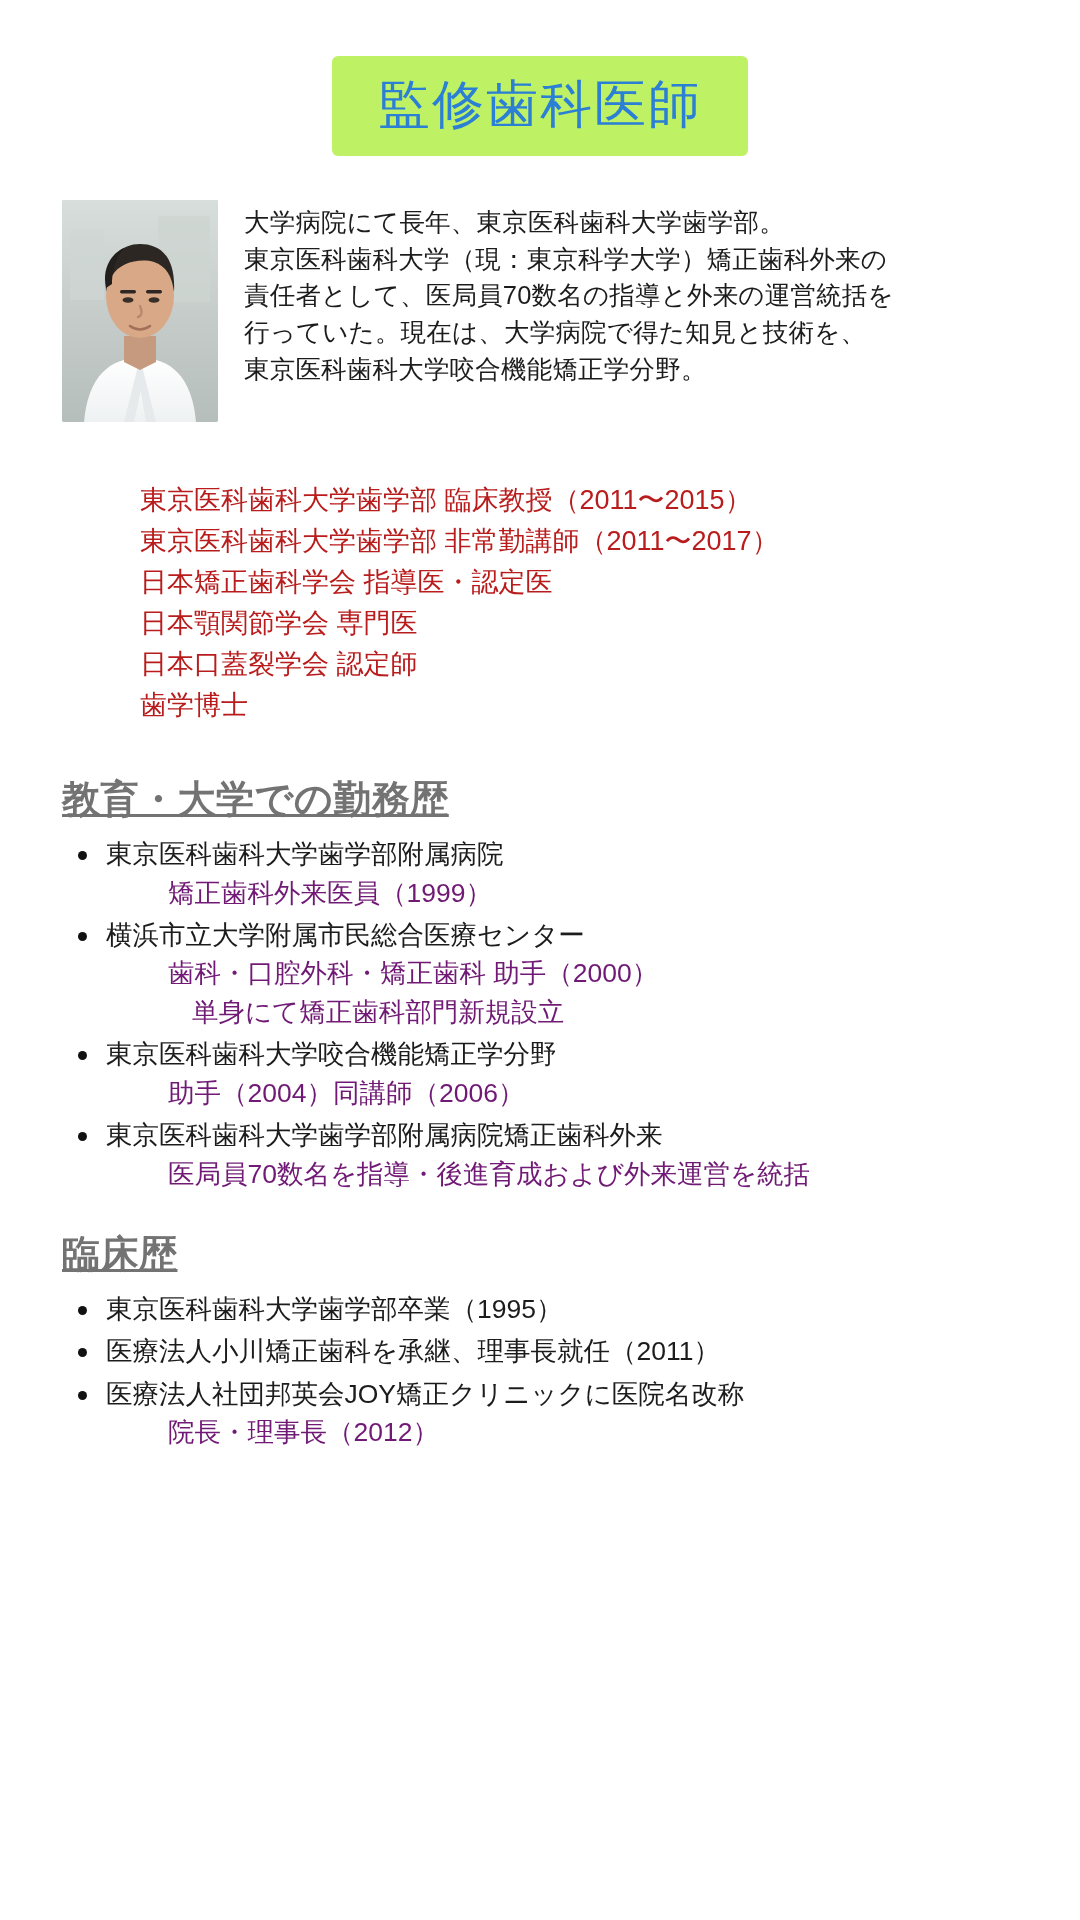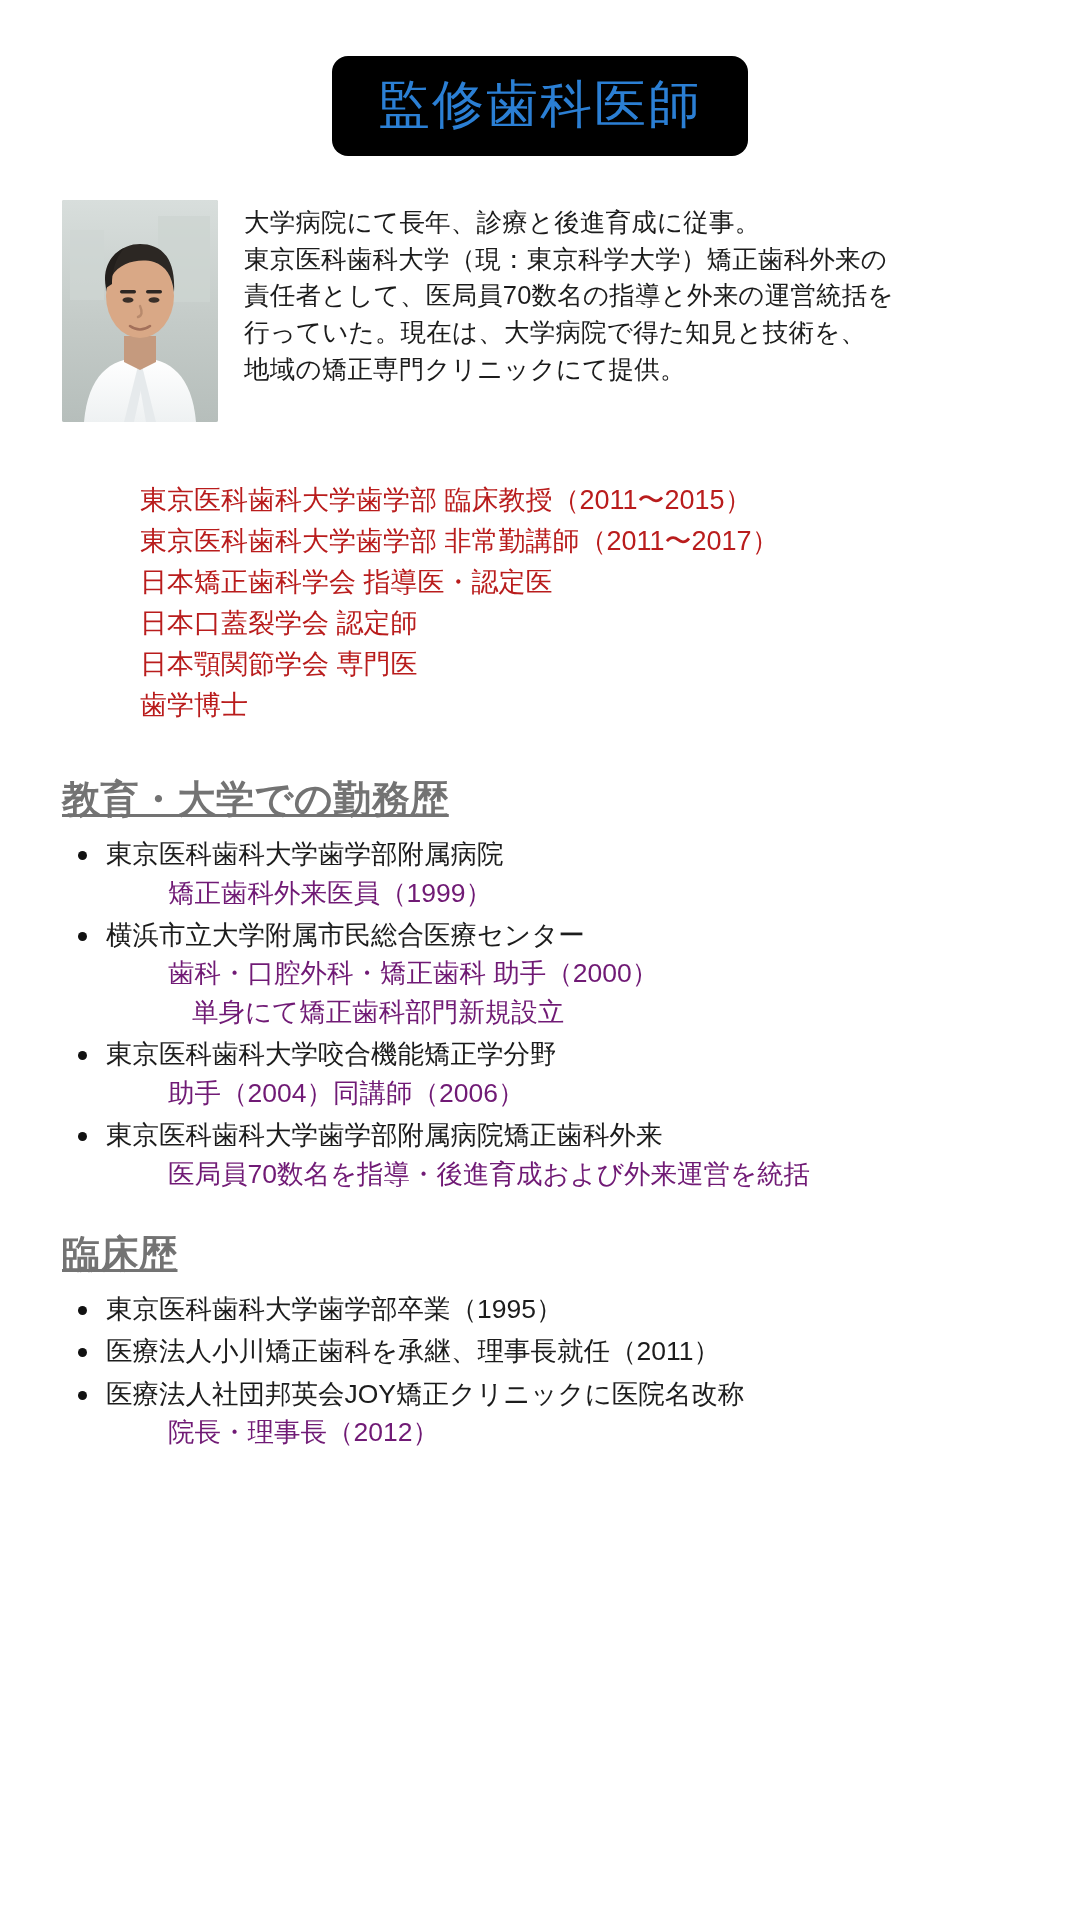--- a/index.html
+++ b/index.html
@@ -22,28 +22,28 @@
     box-sizing: border-box;
   }
 
   
   .title-wrap {
     padding-top: 56px;
     display: flex;
     justify-content: center;
   }
   .title-banner {
-    background: #000000;
+    background: #bef264;
     color: #2b7fd4;
     font-size: 52px;
     line-height: 1;
     font-weight: 400;
     letter-spacing: 2px;
     padding: 22px 46px 26px 46px;
-    border-radius: 16px;
+    border-radius: 6px;
   }
 
   
   .profile {
     display: flex;
     align-items: flex-start;
     margin: 44px 0 0 0;
     padding: 0 52px 0 62px;
   }
   .portrait {
@@ -165,34 +165,34 @@
         <rect x="84" y="90" width="16" height="3.5" rx="1.7" fill="#2d2622"></rect>
 
         <ellipse cx="66" cy="100" rx="5.5" ry="2.8" fill="#3a2f28"></ellipse>
         <ellipse cx="92" cy="100" rx="5.5" ry="2.8" fill="#3a2f28"></ellipse>
 
         <path d="M78 106 q4 9 -2 11" stroke="#b88a6d" stroke-width="2.4" fill="none" stroke-linecap="round"></path>
         <path d="M68 126 q10 7 20 0" stroke="#a3705a" stroke-width="2.6" fill="none" stroke-linecap="round"></path>
       </svg>
     </div>
     <div class="profile-text">
-      <p>大学病院にて長年、診療と後進育成に従事。</p>
+      <p>大学病院にて長年、東京医科歯科大学歯学部。</p>
       <p>東京医科歯科大学（現：東京科学大学）矯正歯科外来の</p>
       <p>責任者として、医局員70数名の指導と外来の運営統括を</p>
       <p>行っていた。現在は、大学病院で得た知見と技術を、</p>
-      <p>地域の矯正専門クリニックにて提供。</p>
+      <p>東京医科歯科大学咬合機能矯正学分野。</p>
     </div>
   </div>
 
   <div class="credentials">
     <div>東京医科歯科大学歯学部 臨床教授（2011〜2015）</div>
     <div>東京医科歯科大学歯学部 非常勤講師（2011〜2017）</div>
     <div>日本矯正歯科学会 指導医・認定医</div>
+    <div>日本顎関節学会 専門医</div>
     <div>日本口蓋裂学会 認定師</div>
-    <div>日本顎関節学会 専門医</div>
     <div>歯学博士</div>
   </div>
 
   <div class="section education">
     <h2 class="section-heading">教育・大学での勤務歴</h2>
     <ul class="items">
       <li>
         <span>東京医科歯科大学歯学部附属病院</span>
         <span class="sub">矯正歯科外来医員（1999）</span>
       </li>

